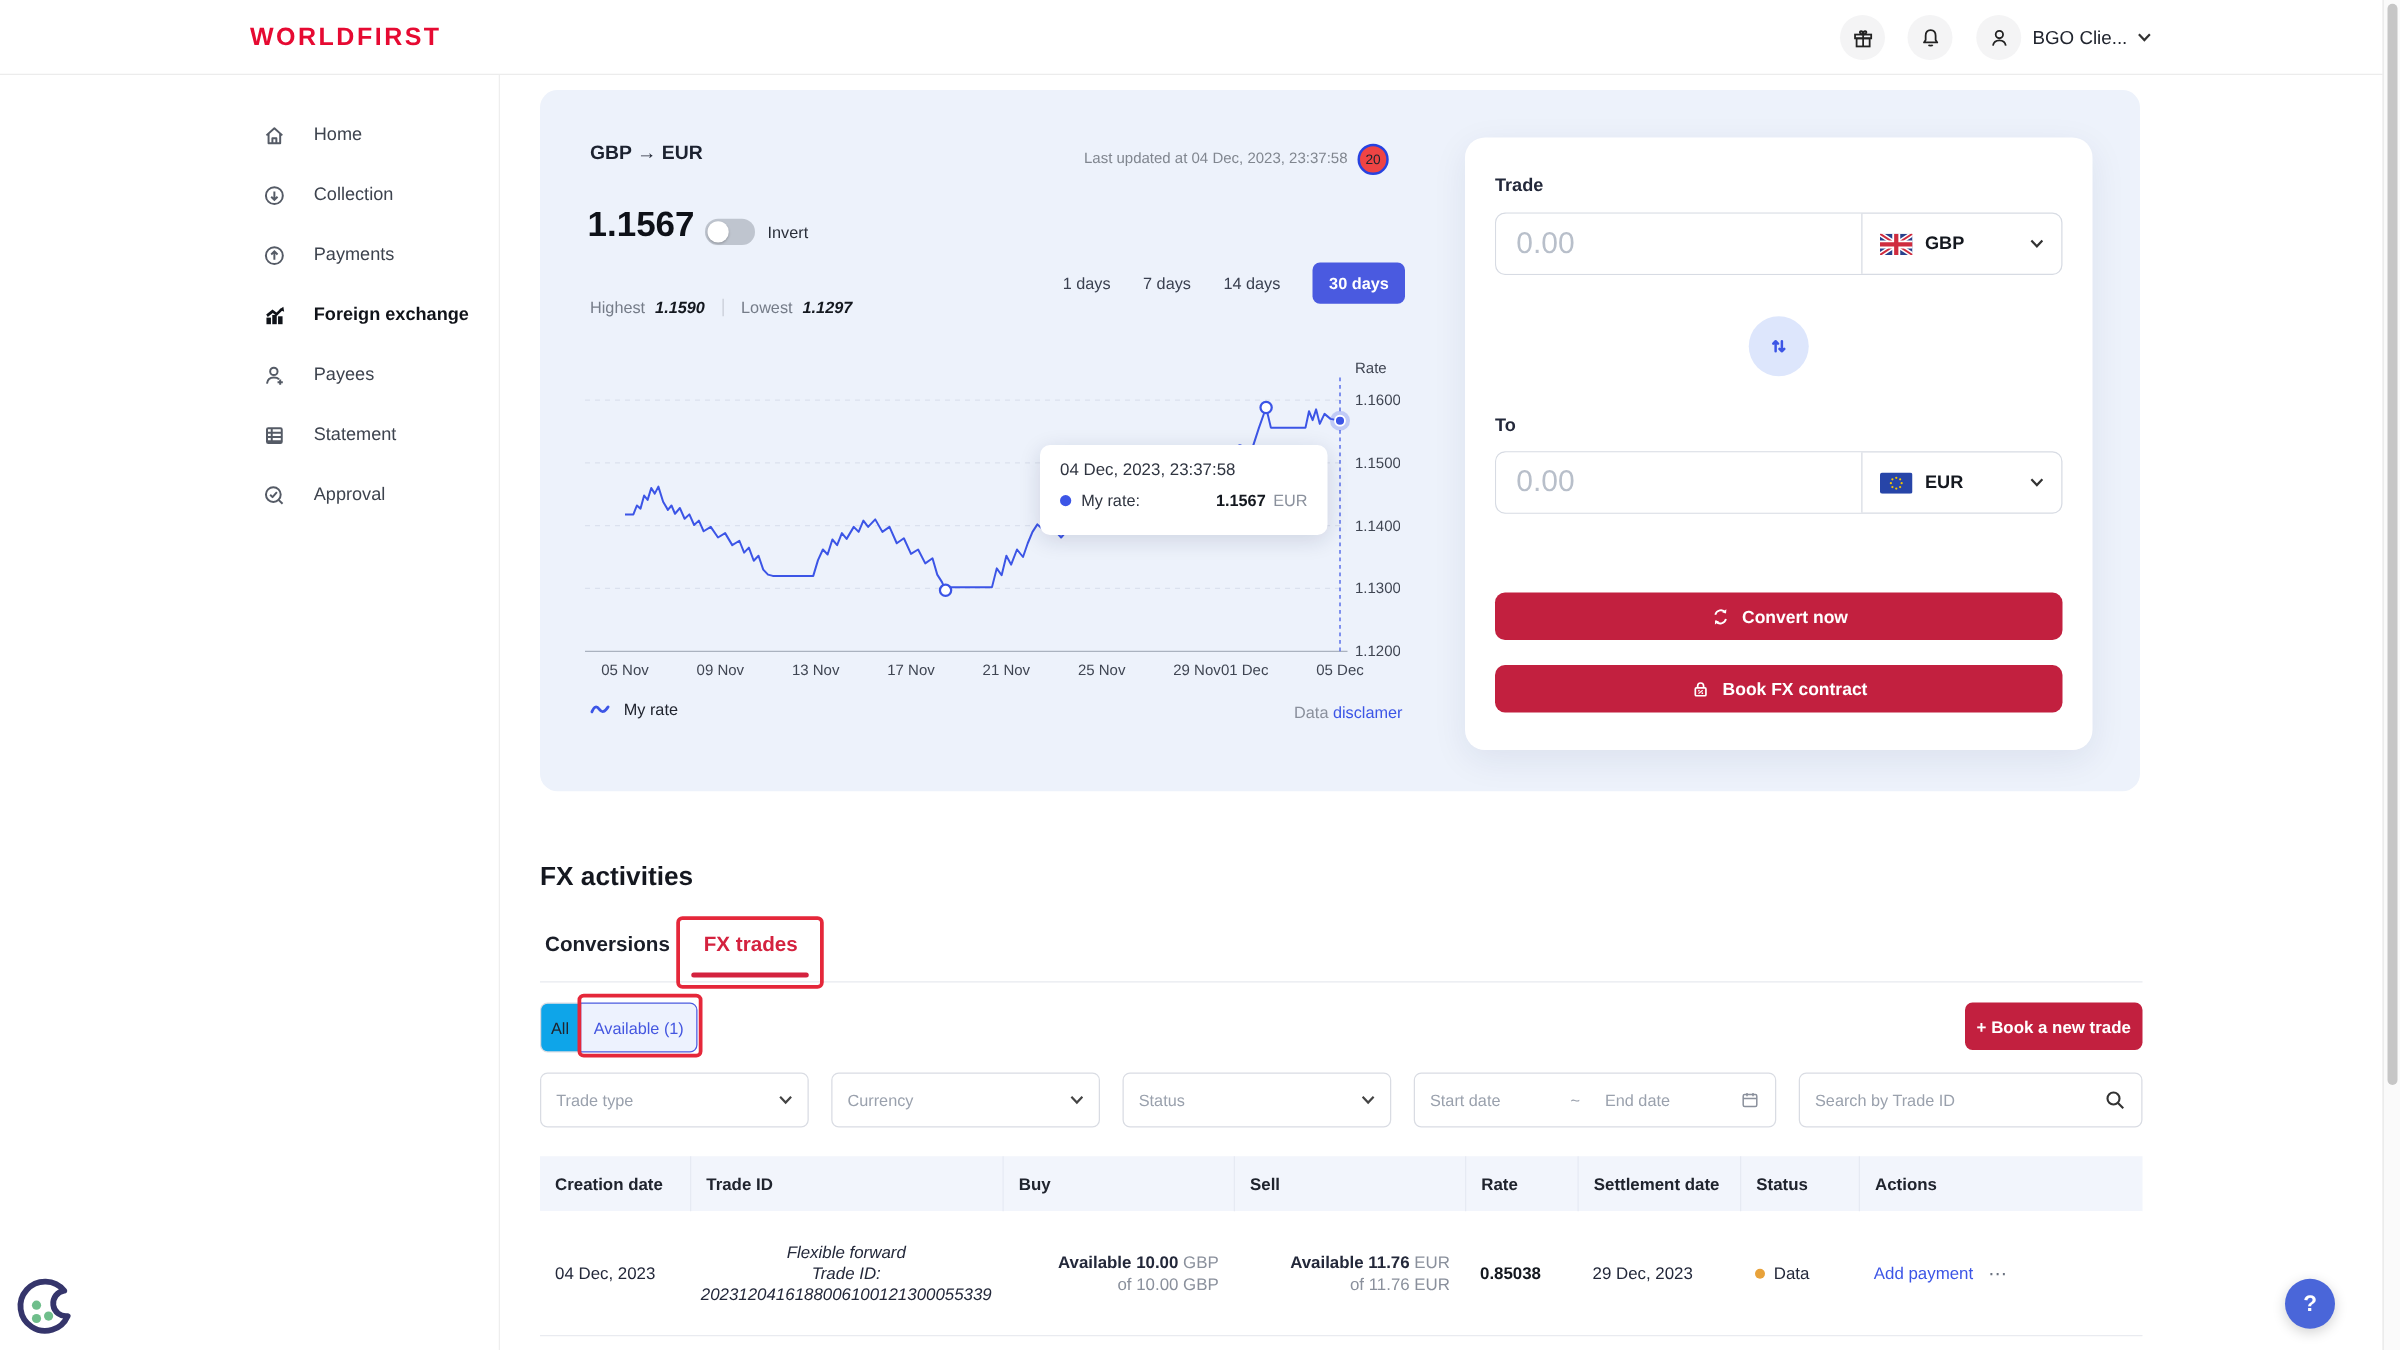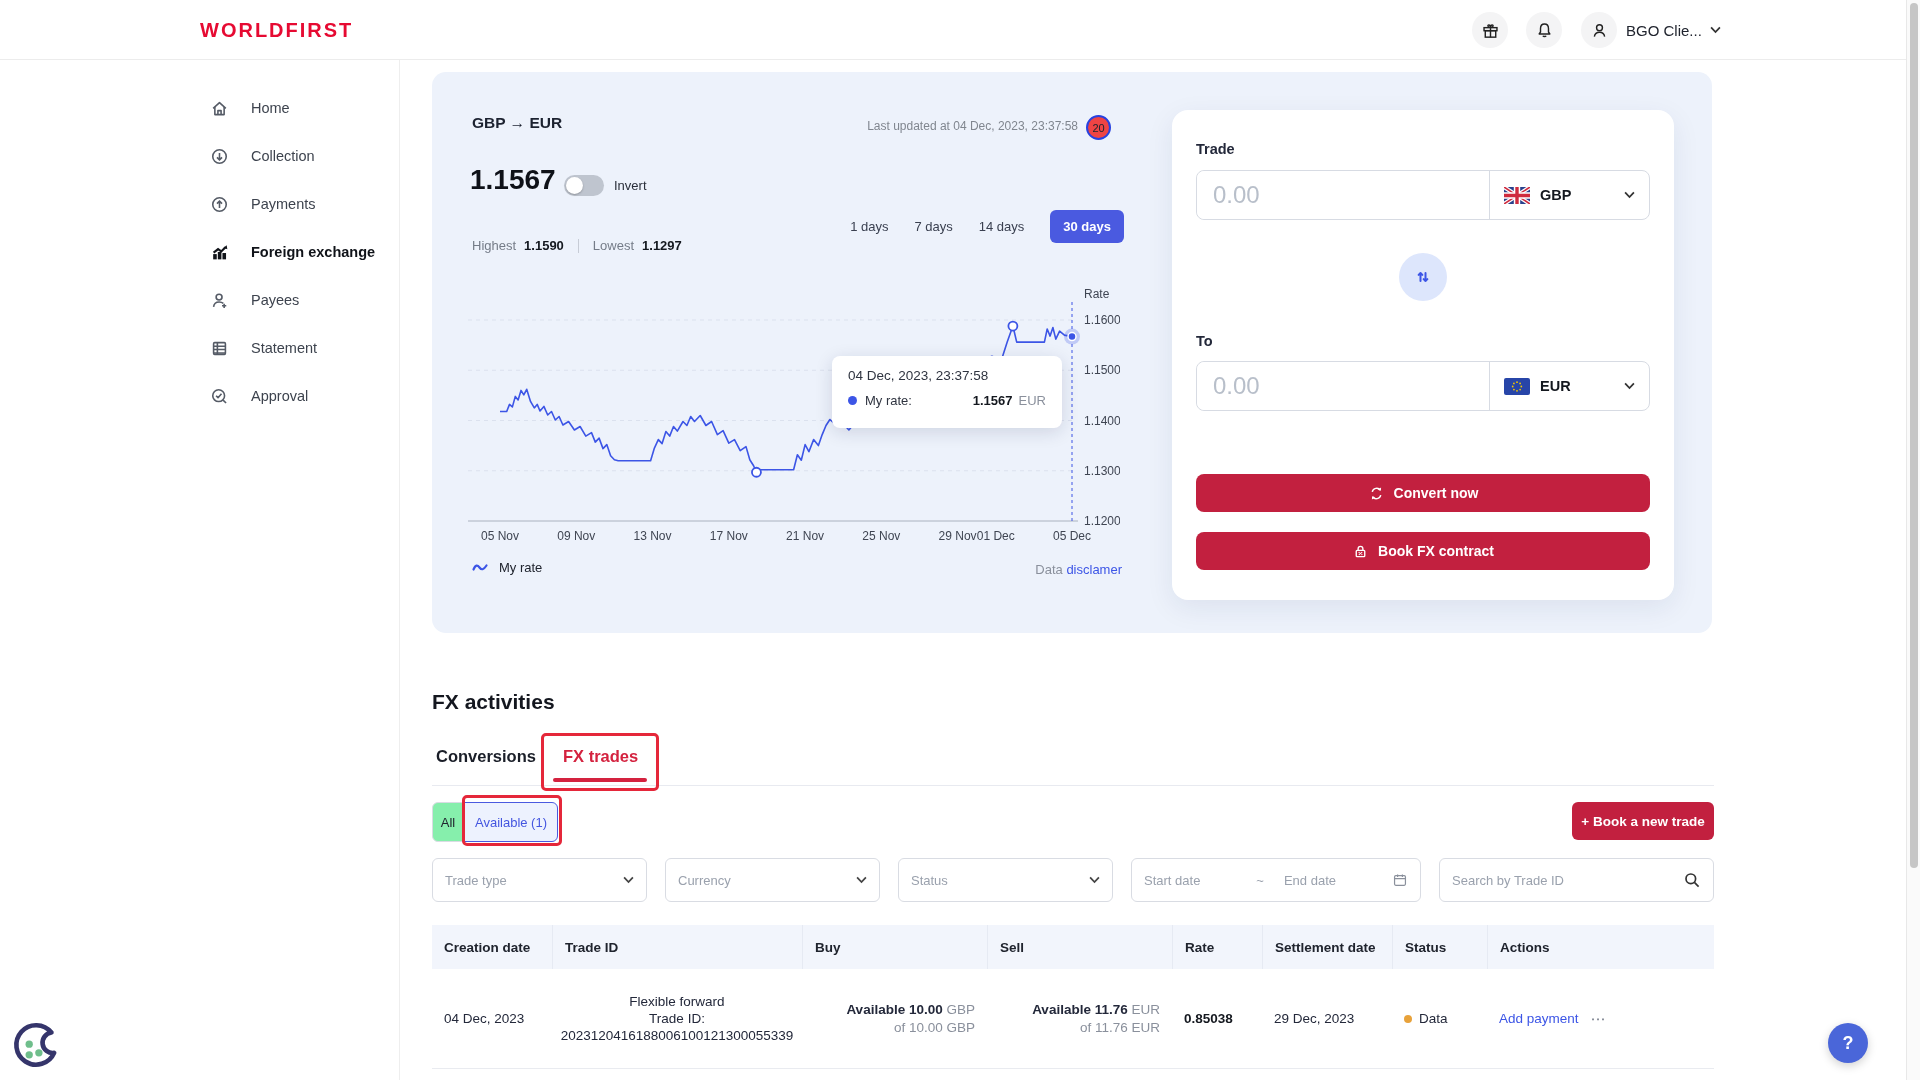--- a/index.html
+++ b/index.html
@@ -37,21 +37,21 @@
     background:#ef4444; border:2px solid #2742e0; font-size:11px; color:#20242e;
     display:flex; align-items:center; justify-content:center; }
   .big-rate { position:absolute; left:470px; top:164px; font-size:28px; font-weight:bold; color:#0e1118; }
   .toggle { position:absolute; left:564px; top:175px; width:40px; height:21px; border-radius:11px;
     background:#bfc5cf; cursor:pointer; }
   .toggle .knob { position:absolute; left:2px; top:2px; width:17px; height:17px; border-radius:50%;
     background:#fff; box-shadow:0 1px 2px rgba(0,0,0,.25); }
   .invert-label { position:absolute; left:614px; top:178px; font-size:13px; color:#2a2f3a; }
   .hl-row { position:absolute; left:472px; top:238px; font-size:13px; color:#757c88;
     display:flex; align-items:center; gap:8px; }
-  .hl-row b { color:#14181f; }
+  .hl-row b { color:#14181f;font-style:italic; }
   .hl-sep { display:inline-block; width:1px; height:14px; background:#c7ccd6; margin:0 6px; }
   .range-row { position:absolute; left:800px; top:208px; width:324px; height:36px;
     display:flex; align-items:center; justify-content:flex-end; gap:26px; font-size:13px; color:#3a4050; }
   .range-item { cursor:pointer; }
   .range-active { background:#4a5ae0; color:#fff; padding:9px 13px; border-radius:6px;
     font-weight:bold; cursor:pointer; }
   #rate-chart { position:absolute; left:460px; top:282px; }
   .chart-tooltip { position:absolute; left:832px; top:356px; width:230px; height:72px;
     background:#fff; border-radius:8px; box-shadow:0 4px 18px rgba(20,30,70,.14);
     padding:12px 16px 0 16px; z-index:3; }
@@ -91,21 +91,21 @@
   .tabs-border { position:absolute; left:432px; top:785px; width:1282px; height:1px; background:#e8eaf0; }
   .tab { position:absolute; top:747px; font-size:16.5px; font-weight:bold; cursor:pointer; }
   .tab-conversions { left:436px; color:#1a1e28; }
   .tab-fxtrades { left:563px; color:#d4223f; }
   .tab-underline { position:absolute; left:553px; top:778px; width:94px; height:4px;
     background:#d4223f; border-radius:2px; }
   .anno { position:absolute; border:3px solid #e5273a; border-radius:5px; z-index:4; pointer-events:none; }
   .anno-tab { left:541px; top:733px; width:118px; height:58px; }
   .anno-chip { left:462px; top:795px; width:100px; height:51px; }
   .chip-all { position:absolute; left:432px; top:802px; width:32px; height:40px;
-    background:#86efac; border:1px solid #d9dce3; border-radius:6px 0 0 6px; font-size:13px;
+    background:#0ea5e9; border:1px solid #d9dce3; border-radius:6px 0 0 6px; font-size:13px;
     color:#20242e; display:flex; align-items:center; justify-content:center; cursor:pointer; }
   .chip-avail { position:absolute; left:464px; top:802px; width:94px; height:40px;
     background:#edf2fe; border:1px solid #4a5ae0; border-radius:0 6px 6px 0; font-size:13px;
     color:#4456e0; display:flex; align-items:center; justify-content:center; cursor:pointer; }
   .book-new { position:absolute; left:1572px; top:802px; width:142px; height:38px;
     background:#c2203f; border:none; border-radius:6px; color:#fff; font-size:13.5px; font-weight:bold;
     font-family:"Liberation Sans", sans-serif; cursor:pointer; }
   .filter-row { position:absolute; left:432px; top:858px; width:1282px; height:44px;
     display:flex; gap:18px; }
   .f-box { height:44px; background:#fff; border:1px solid #d9dce3; border-radius:6px;
@@ -120,21 +120,21 @@
 
   
   .tbl { position:absolute; left:432px; top:925px; width:1282px; }
   .tbl-head { display:grid; grid-template-columns:120px 250px 185px 185px 90px 130px 95px 1fr;
     background:#f2f5fc; height:44px; font-size:13.5px; font-weight:bold; color:#20242e; }
   .tbl-head > div { display:flex; align-items:center; padding:0 12px; }
   .tbl-head > div + div { border-left:1px solid #e6eaf3; }
   .tbl-row { display:grid; grid-template-columns:120px 250px 185px 185px 90px 130px 95px 1fr;
     min-height:100px; background:#fff; border-bottom:1px solid #e9ebf0; font-size:13.5px; color:#23283a; }
   .tbl-row > div { padding:12px; display:flex; align-items:center; }
-  .cell-stack { flex-direction:column; align-items:flex-end; justify-content:center; gap:2px; }
+  .cell-stack { flex-direction:column; align-items:flex-end; justify-content:center; gap:2px;font-style:italic; }
   .cell-right { flex-direction:column; align-items:flex-end !important; justify-content:center; gap:3px; }
   .muted { color:#8a909c; }
   .status-dot { width:8px; height:8px; border-radius:50%; background:#e8a23a; margin-right:7px; }
   .link { color:#3c55e6; cursor:pointer; }
   .more-dots { margin-left:12px; color:#6b7280; letter-spacing:2px; cursor:pointer; font-size:15px; }
   .rate-bold { font-weight:bold; color:#14181f; }
 
   
   .cookie-widget { position:absolute; left:6px; top:1020px; width:58px; height:58px; cursor:pointer; }
   .help-fab { position:absolute; left:1828px; top:1023px; width:40px; height:40px; border-radius:50%;

